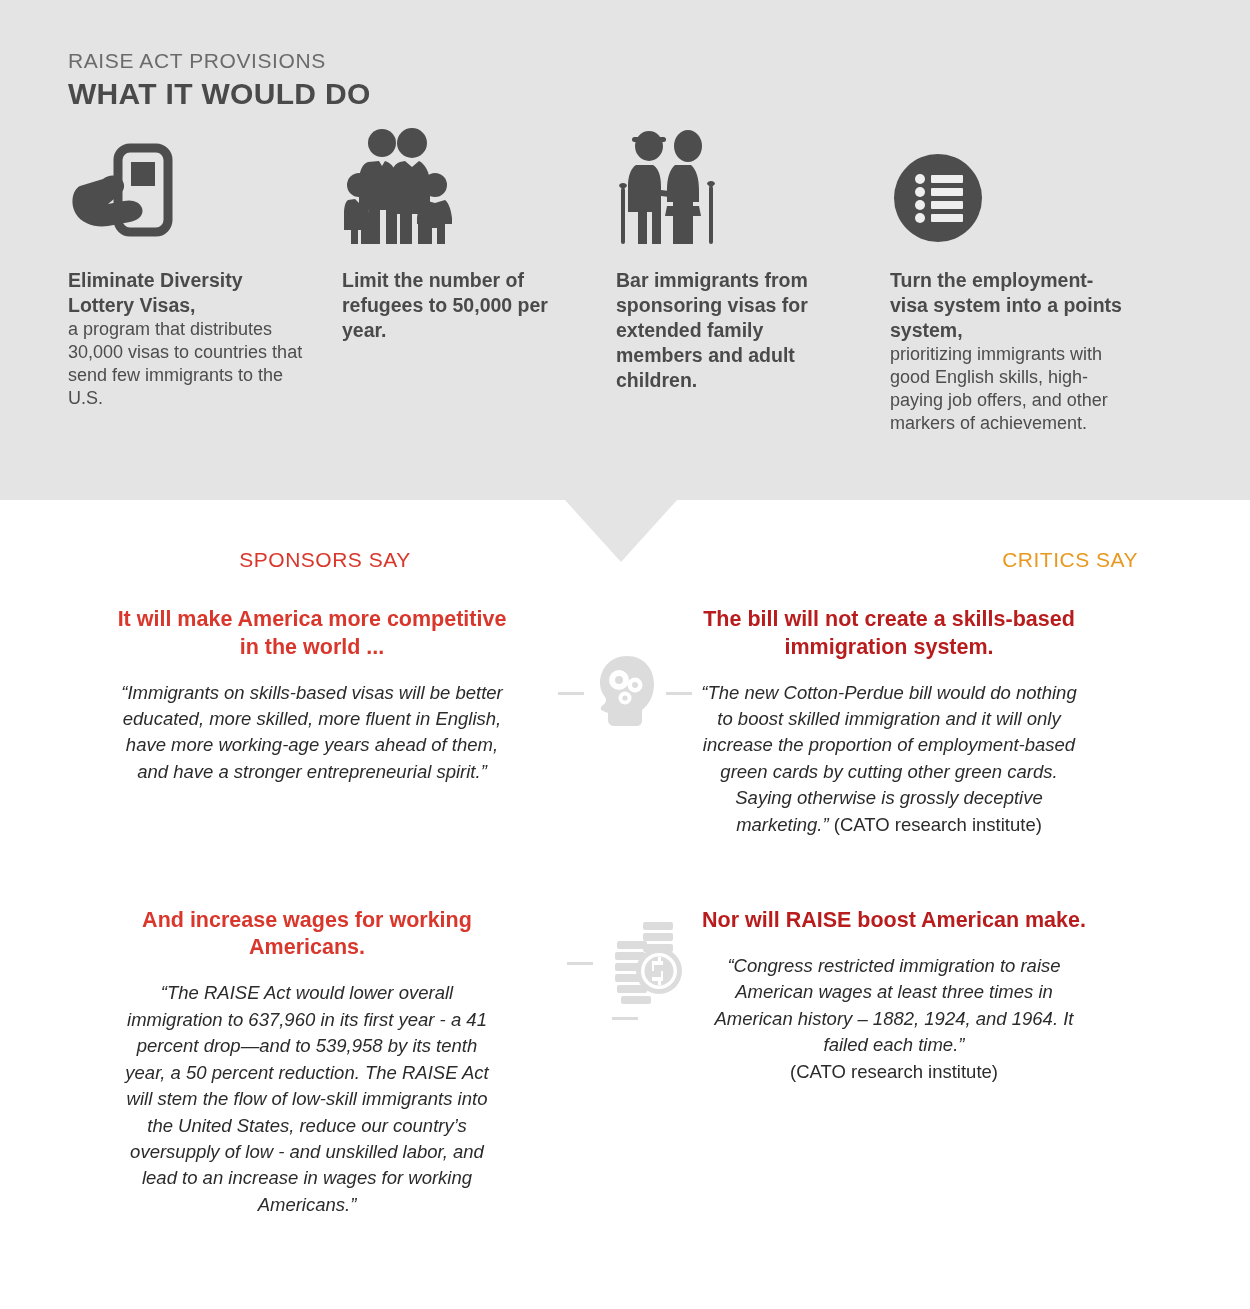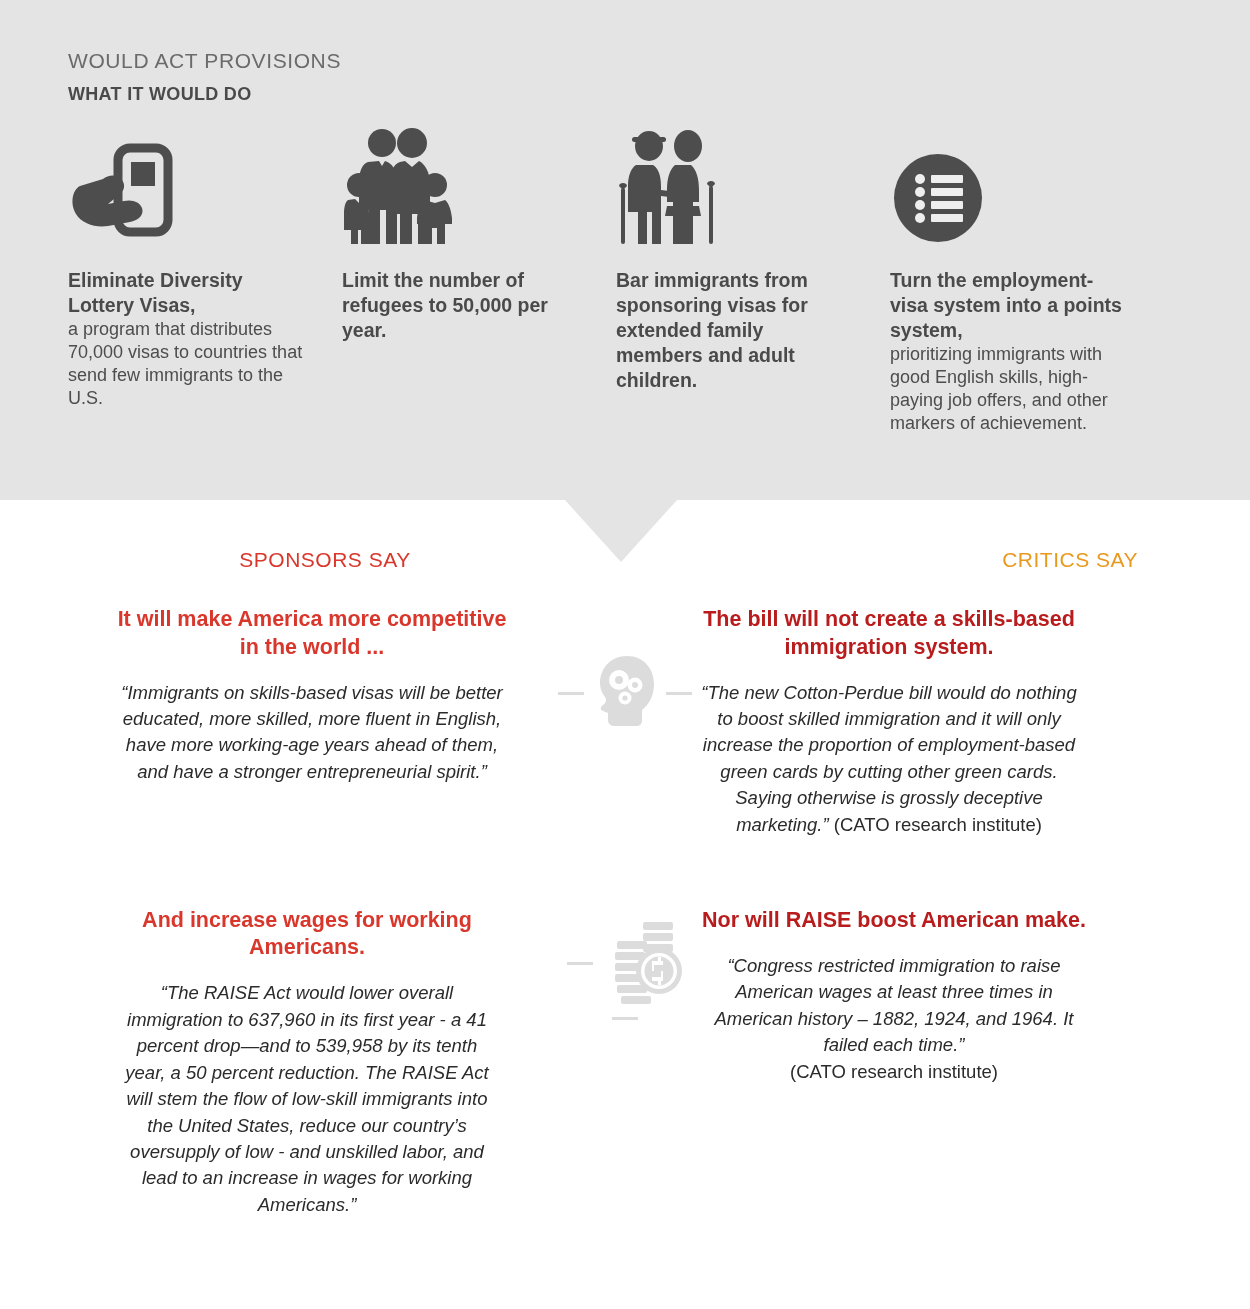--- a/index.html
+++ b/index.html
@@ -47,26 +47,26 @@
     top: 48px;
   }
   .heading-kicker {
     font-size: 21px;
     letter-spacing: 0.6px;
     color: #6b6b6b;
     font-weight: 400;
     line-height: 1.25;
   }
   .heading-main {
-    font-size: 18px;
+    font-size: 30px;
     letter-spacing: 0.3px;
     color: #4a4a4a;
     font-weight: bold;
     line-height: 1.25;
-    margin-top: 9px;
+    margin-top: 1px;
   }
 
   .provisions {
     position: absolute;
     left: 68px;
     top: 128px;
     width: 1120px;
     display: flex;
     gap: 12px;
   }
@@ -171,36 +171,36 @@
     display: inline-block;
     vertical-align: middle;
   }
 </style>
 </head>
 <body>
 
 <div class="top-panel">
 
   <div class="headings">
-    <div class="heading-kicker">WOULD ACT PROVISIONS</div>
+    <div class="heading-kicker">RAISE ACT PROVISIONS</div>
     <div class="heading-main">WHAT IT WOULD DO</div>
   </div>
 
   <div class="provisions">
 
     <div class="prov">
       <div class="prov-icon">
         <svg width="108" height="104" viewBox="0 0 108 104" aria-hidden="true">
           <rect x="50" y="6" width="50" height="84" rx="12" ry="12" fill="none" stroke="#4d4d4d" stroke-width="9"></rect>
           <rect x="63" y="20" width="24" height="24" fill="#4d4d4d"></rect>
           <path d="M12 44 C4 48 2 62 8 72 C14 82 28 86 40 84 L62 80 C72 78 76 72 74 66 C72 60 64 57 56 59 L40 62 L52 52 C58 47 57 40 52 36 C47 32 40 33 35 37 Z" fill="#4d4d4d"></path>
         </svg>
       </div>
       <div class="prov-title">Eliminate Diversity Lottery Visas,</div>
-      <div class="prov-body">a program that distributes 70,000 visas to countries that send few immigrants to the U.S.</div>
+      <div class="prov-body">a program that distributes 30,000 visas to countries that send few immigrants to the U.S.</div>
     </div>
 
     <div class="prov">
       <div class="prov-icon">
         <svg width="112" height="118" viewBox="0 0 112 118" aria-hidden="true">
           <g fill="#4d4d4d">
             <circle cx="40" cy="15" r="14"></circle>
             <circle cx="70" cy="15" r="15"></circle>
             <path d="M26 34 C20 36 17 44 17 54 L17 82 L27 82 L27 116 L38 116 L38 82 L44 82 L44 116 L55 116 L55 54 C55 42 50 35 43 33 L40 38 L37 33 Z"></path>
             <path d="M58 34 C52 36 47 44 47 56 L47 86 L58 86 L58 116 L70 116 L70 86 L76 86 L76 116 L88 116 L88 56 C88 44 83 36 77 33 L70 39 L63 33 Z"></path>

